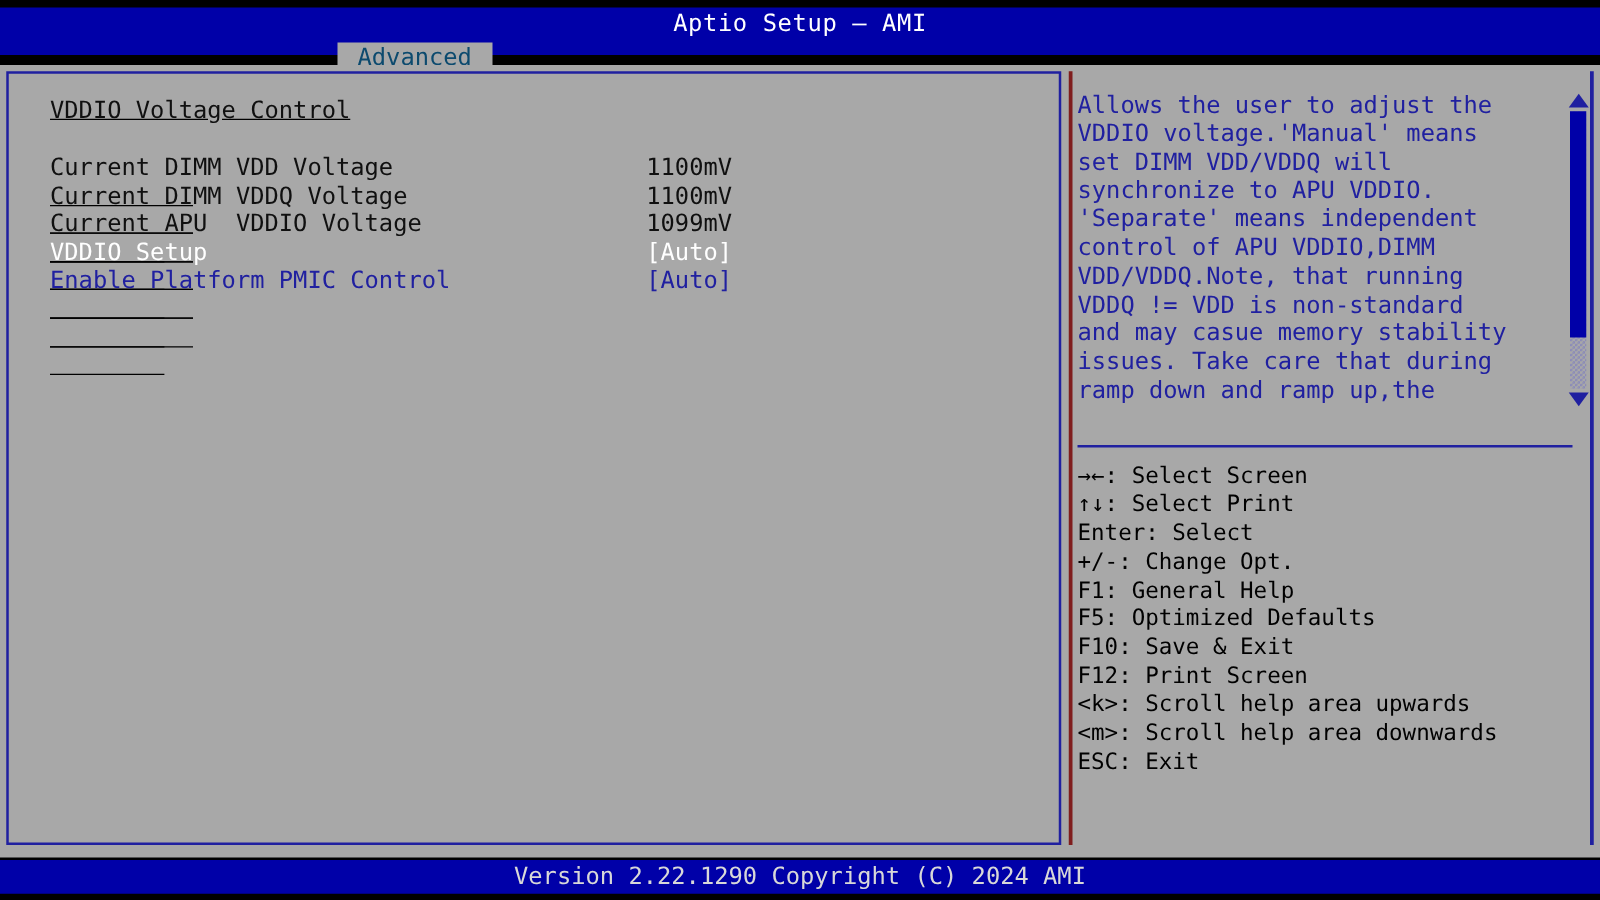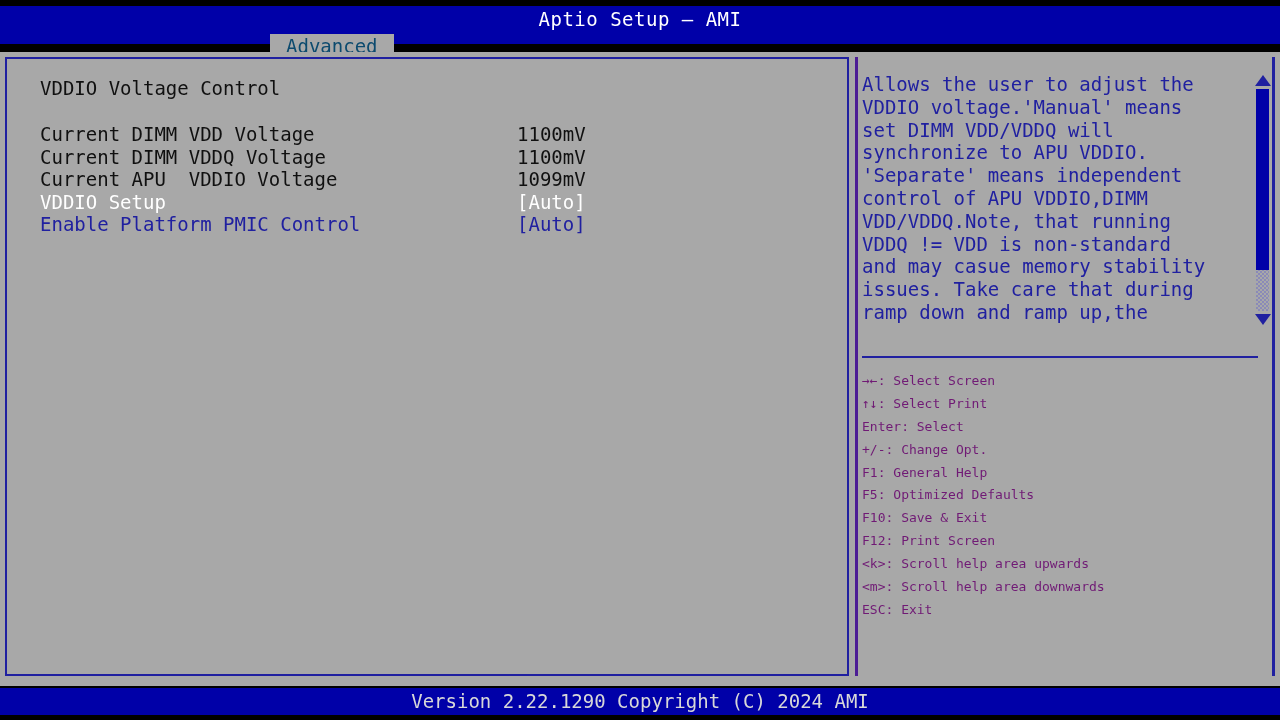--- a/index.html
+++ b/index.html
@@ -85,20 +85,21 @@
     height: 619px;
     border: 2px solid #2020a0;
     box-sizing: border-box;
     background: #a8a8a8;
   }
   #left-inner {
     position: absolute;
     left: 33px;
     top: 18px;
     width: 790px;
+    text-decoration: underline;
   }
   #section-header {
     color: #101010;
     font-size: 19px;
     line-height: 23px;
     height: 23px;
     white-space: pre;
   }
   #rows {
     margin-top: 23px;
@@ -126,21 +127,21 @@
   .row.selected .label, .row.selected .value { color: #ffffff; }
   .row.option .label, .row.option .value { color: #2020a0; }
 
   
   #right-panel {
     position: absolute;
     left: 855px;
     top: 57px;
     width: 420px;
     height: 619px;
-    border-left: 3px solid #4c1d95;
+    border-left: 3px solid #7f1d1d;
     border-right: 3px solid #2020a0;
     box-sizing: border-box;
     background: #a8a8a8;
   }
   #help-area {
     position: absolute;
     left: 4px;
     top: 16px;
     width: 392px;
   }
@@ -160,22 +161,22 @@
     height: 2px;
     background: #2020a0;
   }
   #legend {
     position: absolute;
     left: 4px;
     top: 313px;
     width: 400px;
   }
   .legend-line {
-    color: #701a75;
-    font-size: 13px;
+    color: #000000;
+    font-size: 18px;
     line-height: 22.9px;
     height: 22.9px;
     white-space: pre;
   }
 
   
   #help-scrollbar {
     position: absolute;
     left: 395px;
     top: 18px;

